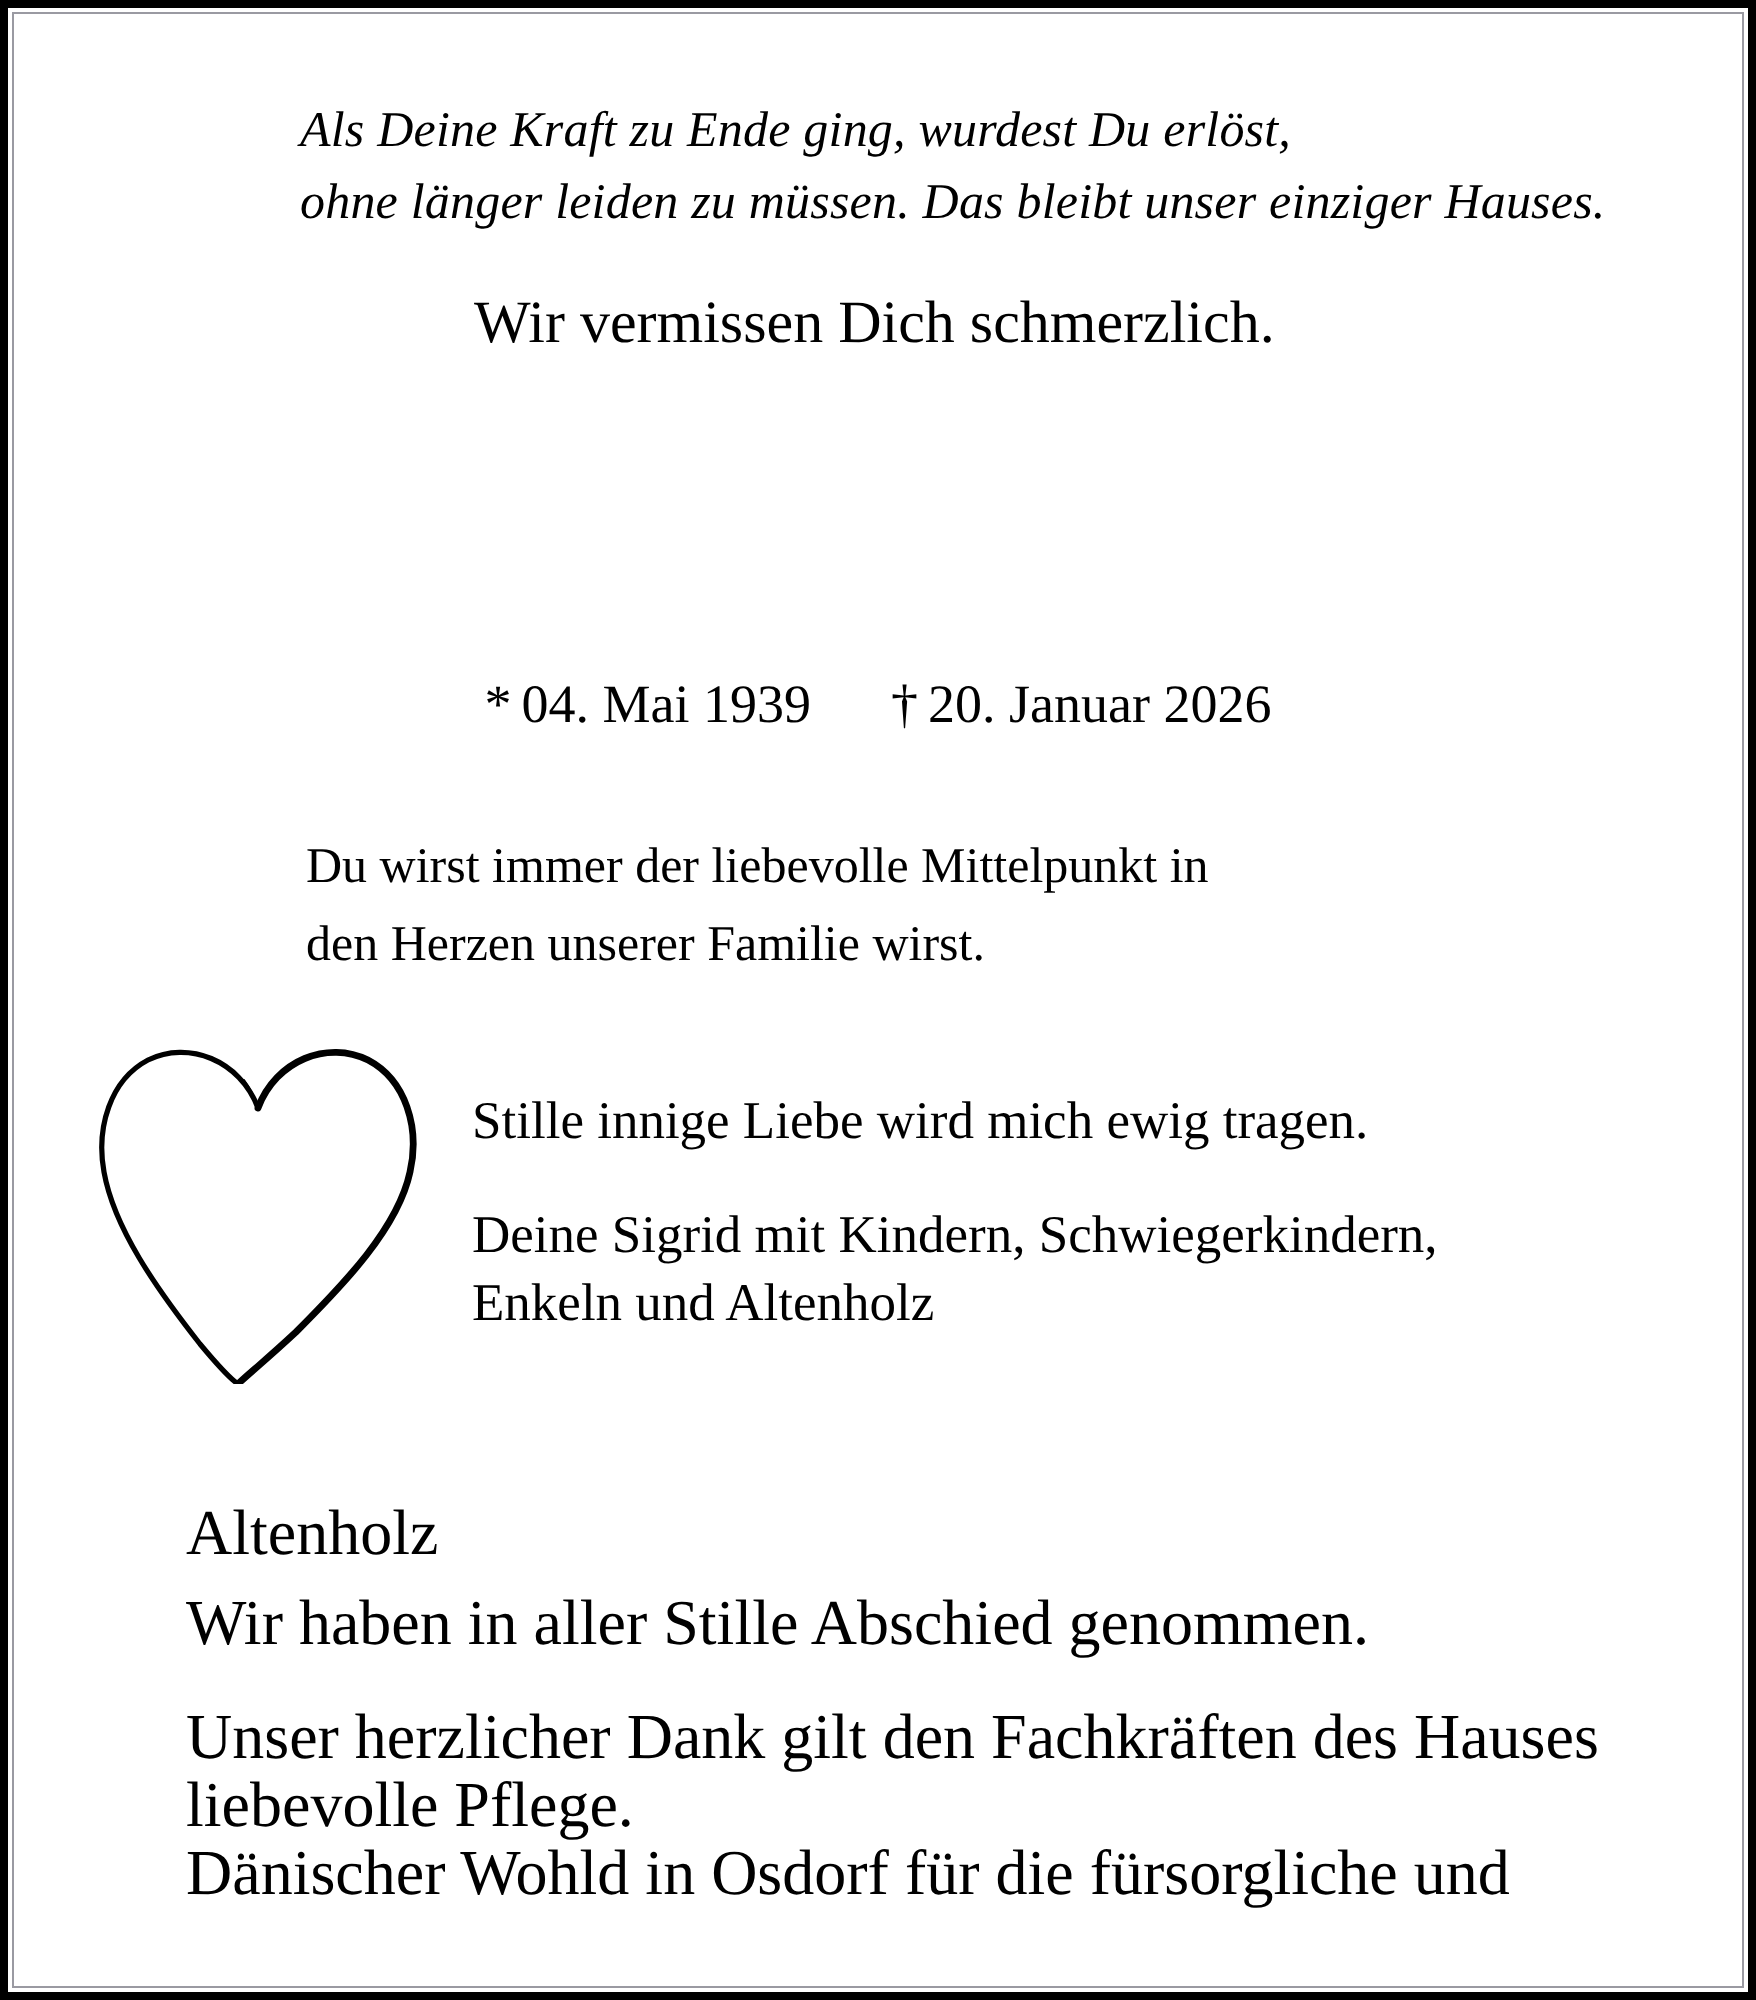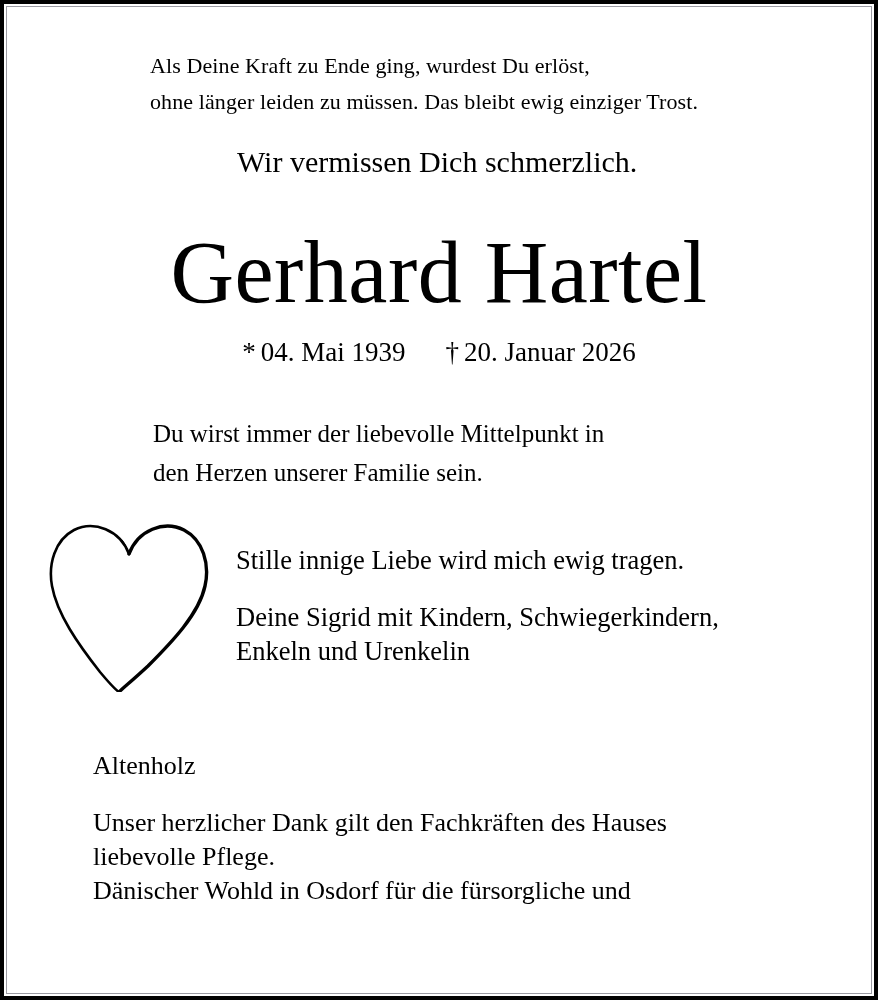--- a/index.html
+++ b/index.html
@@ -40,21 +40,22 @@
     right: 0;
     bottom: 0;
     padding: 0;
   }
 
   
   .verse {
     position: absolute;
     left: 146px;
     top: 44px;
-    font-size: 22px;
+    font-style: italic;
+    font-size: 25px;
     line-height: 36px;
     letter-spacing: 0.1px;
     white-space: nowrap;
   }
 
   
   .missing-line {
     position: absolute;
     left: 233px;
     top: 141px;
@@ -123,53 +124,52 @@
     white-space: nowrap;
   }
   .family-block .fam-line { display: block; }
   .family-block .fam-gap { margin-top: 23px; }
 
   
   .footer-block {
     position: absolute;
     left: 89px;
     top: 745px;
-    font-size: 26px;
+    font-size: 32px;
     line-height: 34px;
     white-space: nowrap;
   }
   .footer-block .f-line { display: block; }
   .footer-block .f-gap-sm { margin-top: 11px; }
   .footer-block .f-gap-lg { margin-top: 23px; text-align: center; }
 </style>
 </head>
 <body>
 
 <div id="notice">
 
   <div id="inner-frame"></div>
 
   <div class="content">
 
     <div class="verse">
       <div>Als Deine Kraft zu Ende ging, wurdest Du erlöst,</div>
-      <div>ohne länger leiden zu müssen. Das bleibt ewig einziger Trost.</div>
+      <div>ohne länger leiden zu müssen. Das bleibt unser einziger Hauses.</div>
     </div>
 
     <div class="missing-line">Wir vermissen Dich schmerzlich.</div>
 
-    <div class="name">Gerhard Hartel</div>
 
     <div class="dates">
       <span class="date-birth"><span class="sym">*</span><span>04. Mai 1939</span></span><span class="date-death"><span class="sym">†</span><span>20. Januar 2026</span></span>
     </div>
 
     <div class="center-para">
       <div>Du wirst immer der liebevolle Mittelpunkt in</div>
-      <div>den Herzen unserer Familie sein.</div>
+      <div>den Herzen unserer Familie wirst.</div>
     </div>
 
     <div class="heart-wrap">
       <svg viewBox="0 0 162 172" xmlns="http://www.w3.org/2000/svg">
 
         <path d="M81 34
                  C 72 10, 46 0, 26 10
                  C 7 20, 0 44, 4 66
                  C 9 94, 30 124, 52 152
                  C 62 164, 68 170, 71 172" fill="none" stroke="#000000" stroke-width="2.6" stroke-linecap="round" stroke-linejoin="round"></path>
@@ -180,24 +180,25 @@
                  C 151 94, 124 122, 100 146
                  C 85 160, 75 168, 71 172" fill="none" stroke="#000000" stroke-width="3.4" stroke-linecap="round" stroke-linejoin="round"></path>
 
         <path d="M81 34 C 79 28, 77 24, 74 20" fill="none" stroke="#000000" stroke-width="1" stroke-linecap="round"></path>
       </svg>
     </div>
 
     <div class="family-block">
       <span class="fam-line">Stille innige Liebe wird mich ewig tragen.</span>
       <span class="fam-line fam-gap">Deine Sigrid mit Kindern, Schwiegerkindern,</span>
-      <span class="fam-line">Enkeln und Urenkelin</span>
+      <span class="fam-line">Enkeln und Altenholz</span>
     </div>
 
     <div class="footer-block">
       <span class="f-line">Altenholz</span>
+      <span class="f-line f-gap-sm">Wir haben in aller Stille Abschied genommen.</span>
       <span class="f-line f-gap-lg">Unser herzlicher Dank gilt den Fachkräften des Hauses</span>
       <span class="f-line">liebevolle Pflege.</span>
       <span class="f-line">Dänischer Wohld in Osdorf für die fürsorgliche und</span>
     </div>
 
   </div>
 </div>
 
 </body></html>

